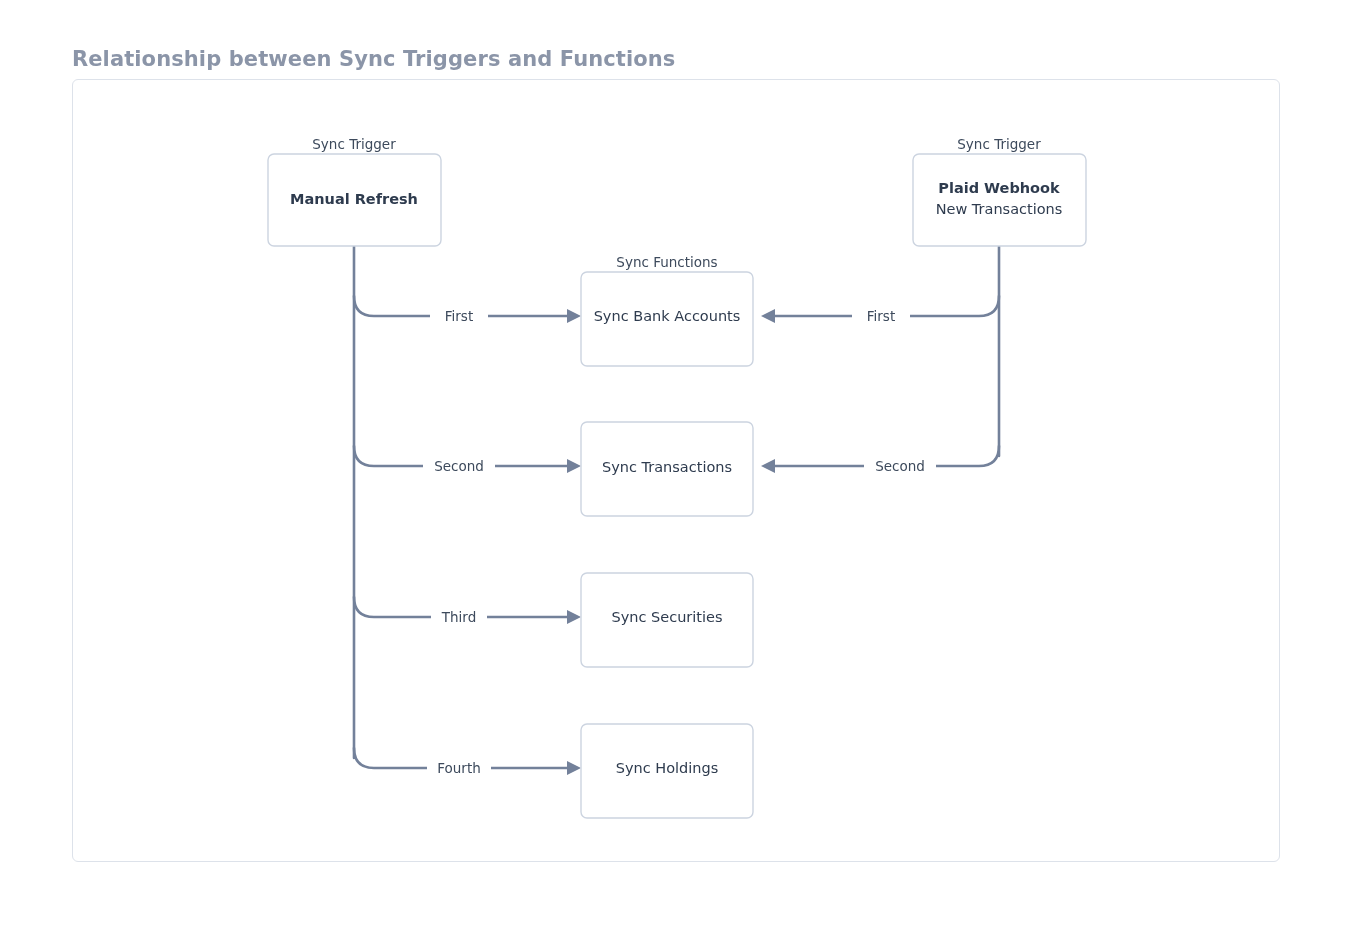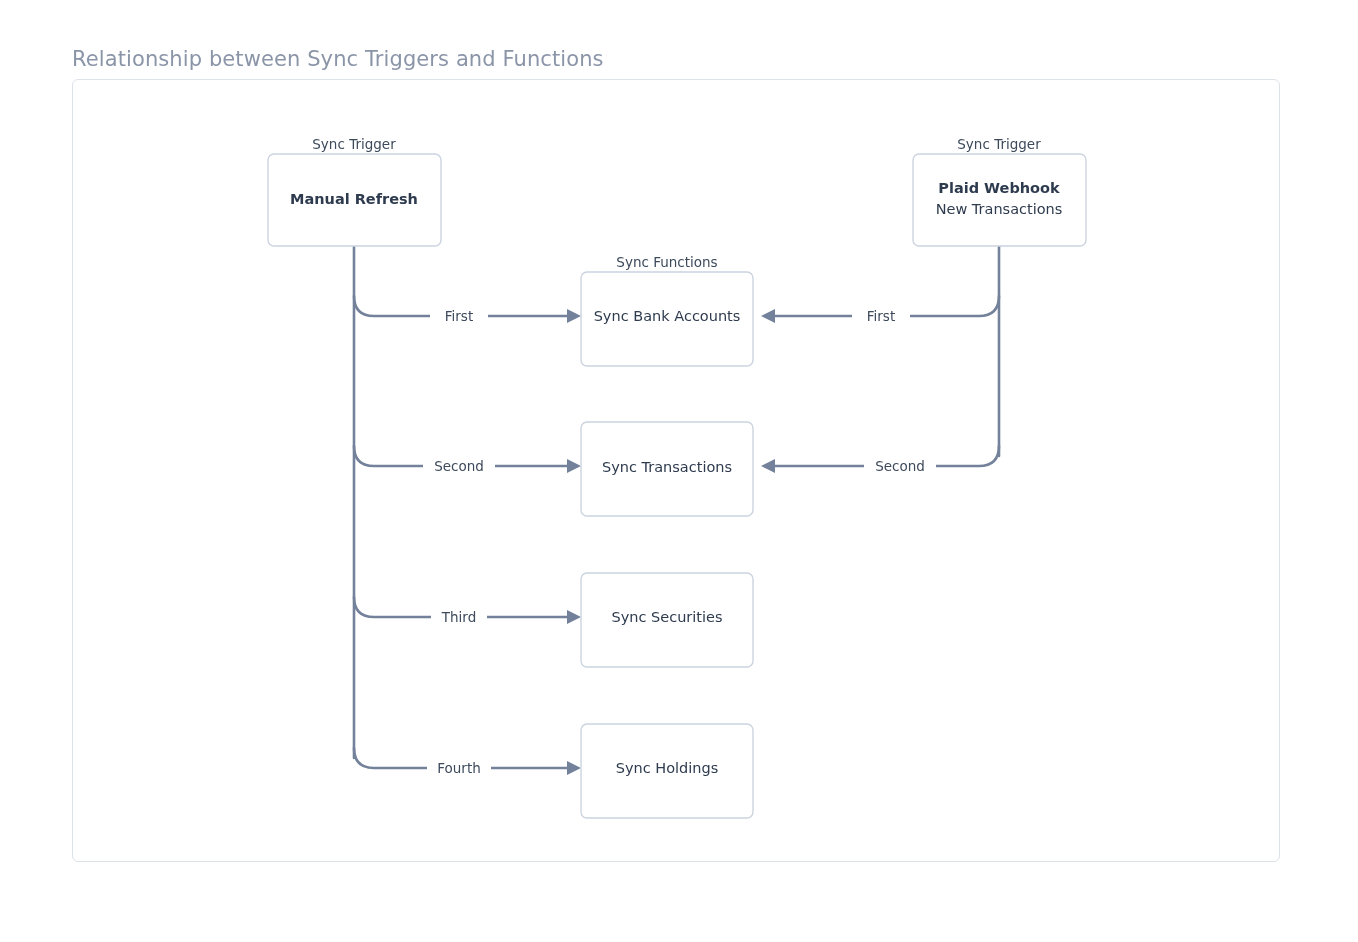--- a/index.html
+++ b/index.html
@@ -12,21 +12,21 @@
     height: 942px;
     font-family: "DejaVu Sans", "Liberation Sans", sans-serif;
     overflow: hidden;
     position: relative;
   }
   #page-title {
     position: absolute;
     left: 72px;
     top: 47px;
     font-size: 21px;
-    font-weight: 400;
+    font-weight: 700;
     color: #8b95a8;
     letter-spacing: 0.1px;
     white-space: nowrap;
   }
   #diagram-container {
     position: absolute;
     left: 72px;
     top: 79px;
     width: 1208px;
     height: 783px;

